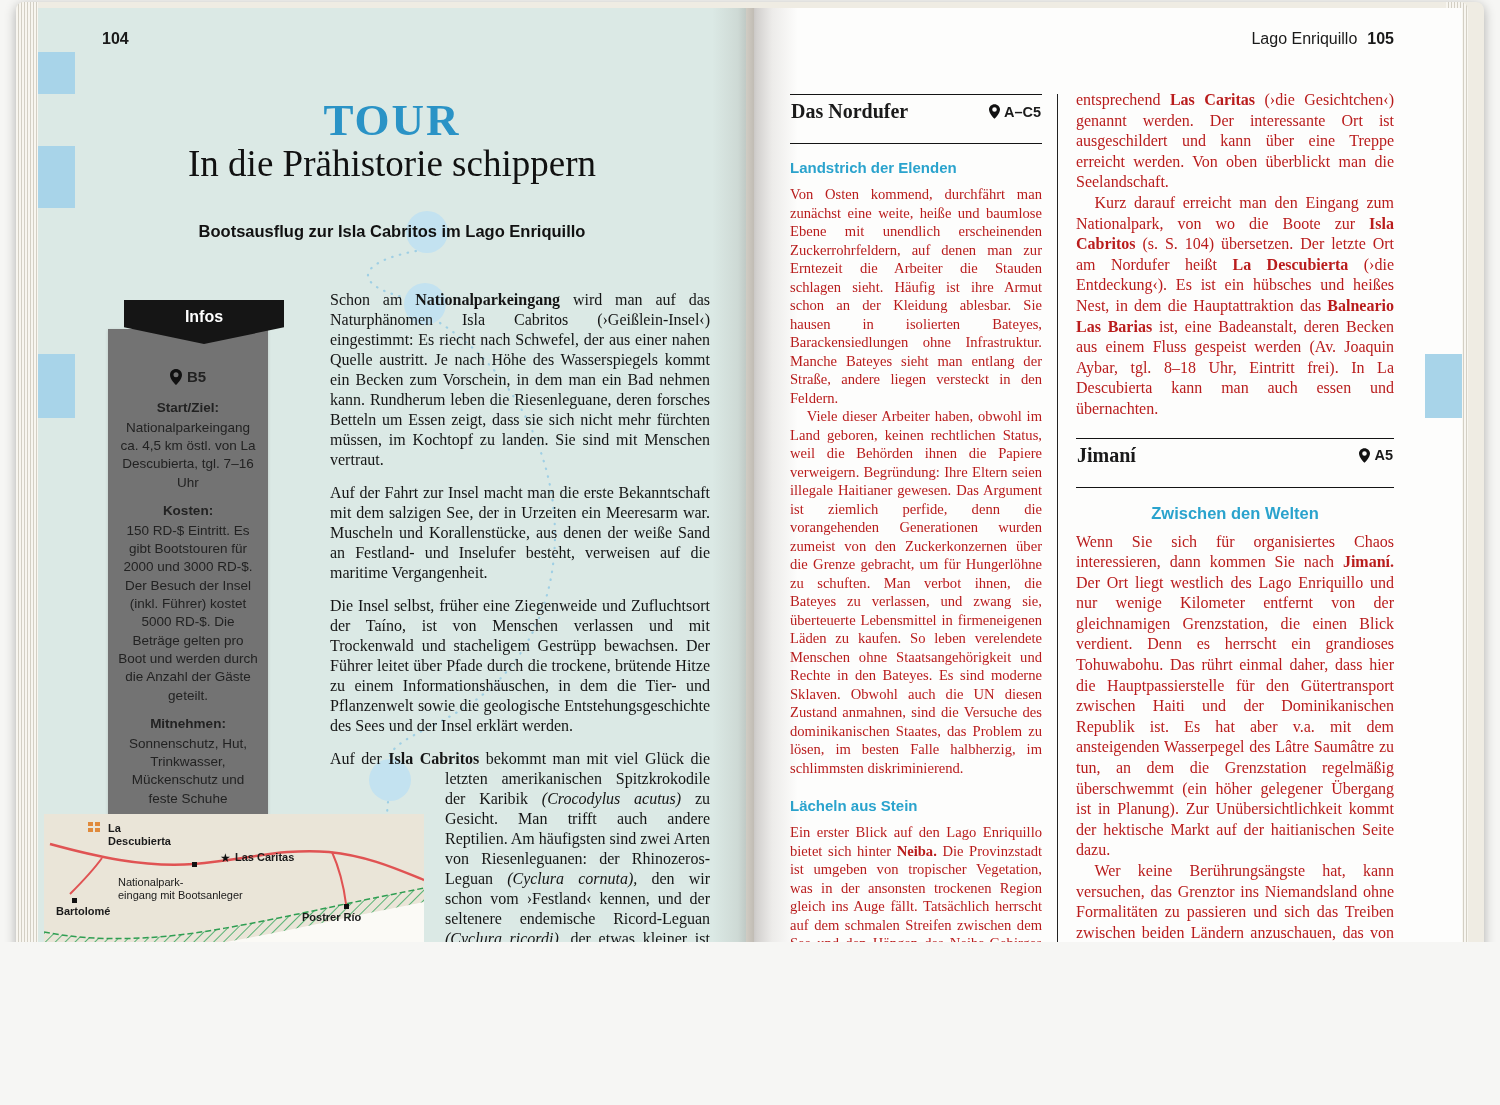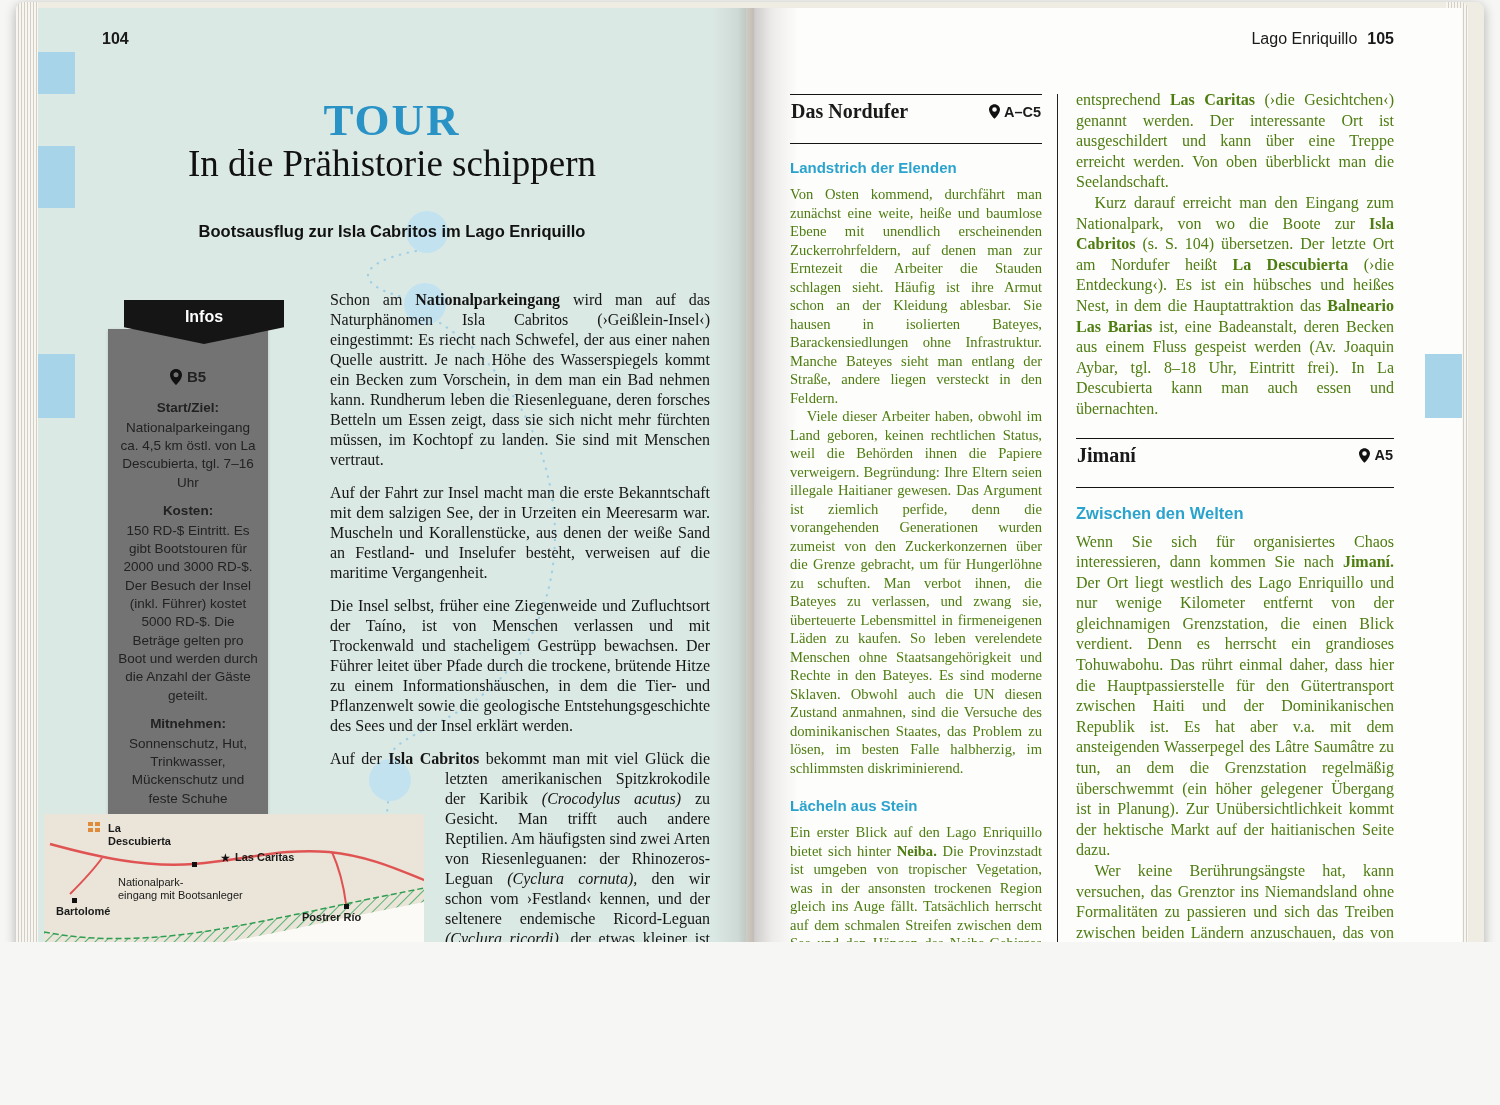--- a/index.html
+++ b/index.html
@@ -67,24 +67,24 @@
   .divider{left:303px;top:86px;width:1px;height:950px;background:#222;}
   .col{z-index:2;}
   .col1{left:36px;top:86px;width:252px;}
   .col2{left:322px;top:82px;width:318px;}
   .sechead{border-top:1.6px solid #141414;border-bottom:1.6px solid #141414;
           padding:5px 1px 20px;display:flex;justify-content:space-between;align-items:center;
           margin:0 0 15px;}
   .sechead h2{font:700 20px "Liberation Serif",serif;margin:0;}
   .gref{display:flex;align-items:center;gap:4px;font:700 14.5px "Liberation Sans",sans-serif;}
   .sub{font:700 15px "Liberation Sans",sans-serif;color:#2aa3cd;margin:0 0 9px;}
-  .col2 .sub{font-size:16.5px;}
+  .col2 .sub{font-size:16.5px;text-align:center;}
   .gap{margin-top:20px;}
   .gap2{margin-top:18px;margin-bottom:16px;}
-  .col p{margin:0;text-align:justify;color:#4d7c0f;hyphens:auto;-webkit-hyphens:auto;}
+  .col p{margin:0;text-align:justify;color:#b91c1c;hyphens:auto;-webkit-hyphens:auto;}
   .col1 p{font-size:14.6px;line-height:18.5px;}
   .col2 p{font-size:16px;line-height:20.6px;}
   .ind{text-indent:1.15em;}
   .b{font-weight:700;}
   .i{font-style:italic;}
   .pin{flex:0 0 auto;}
 </style>
 </head>
 <body>
 

